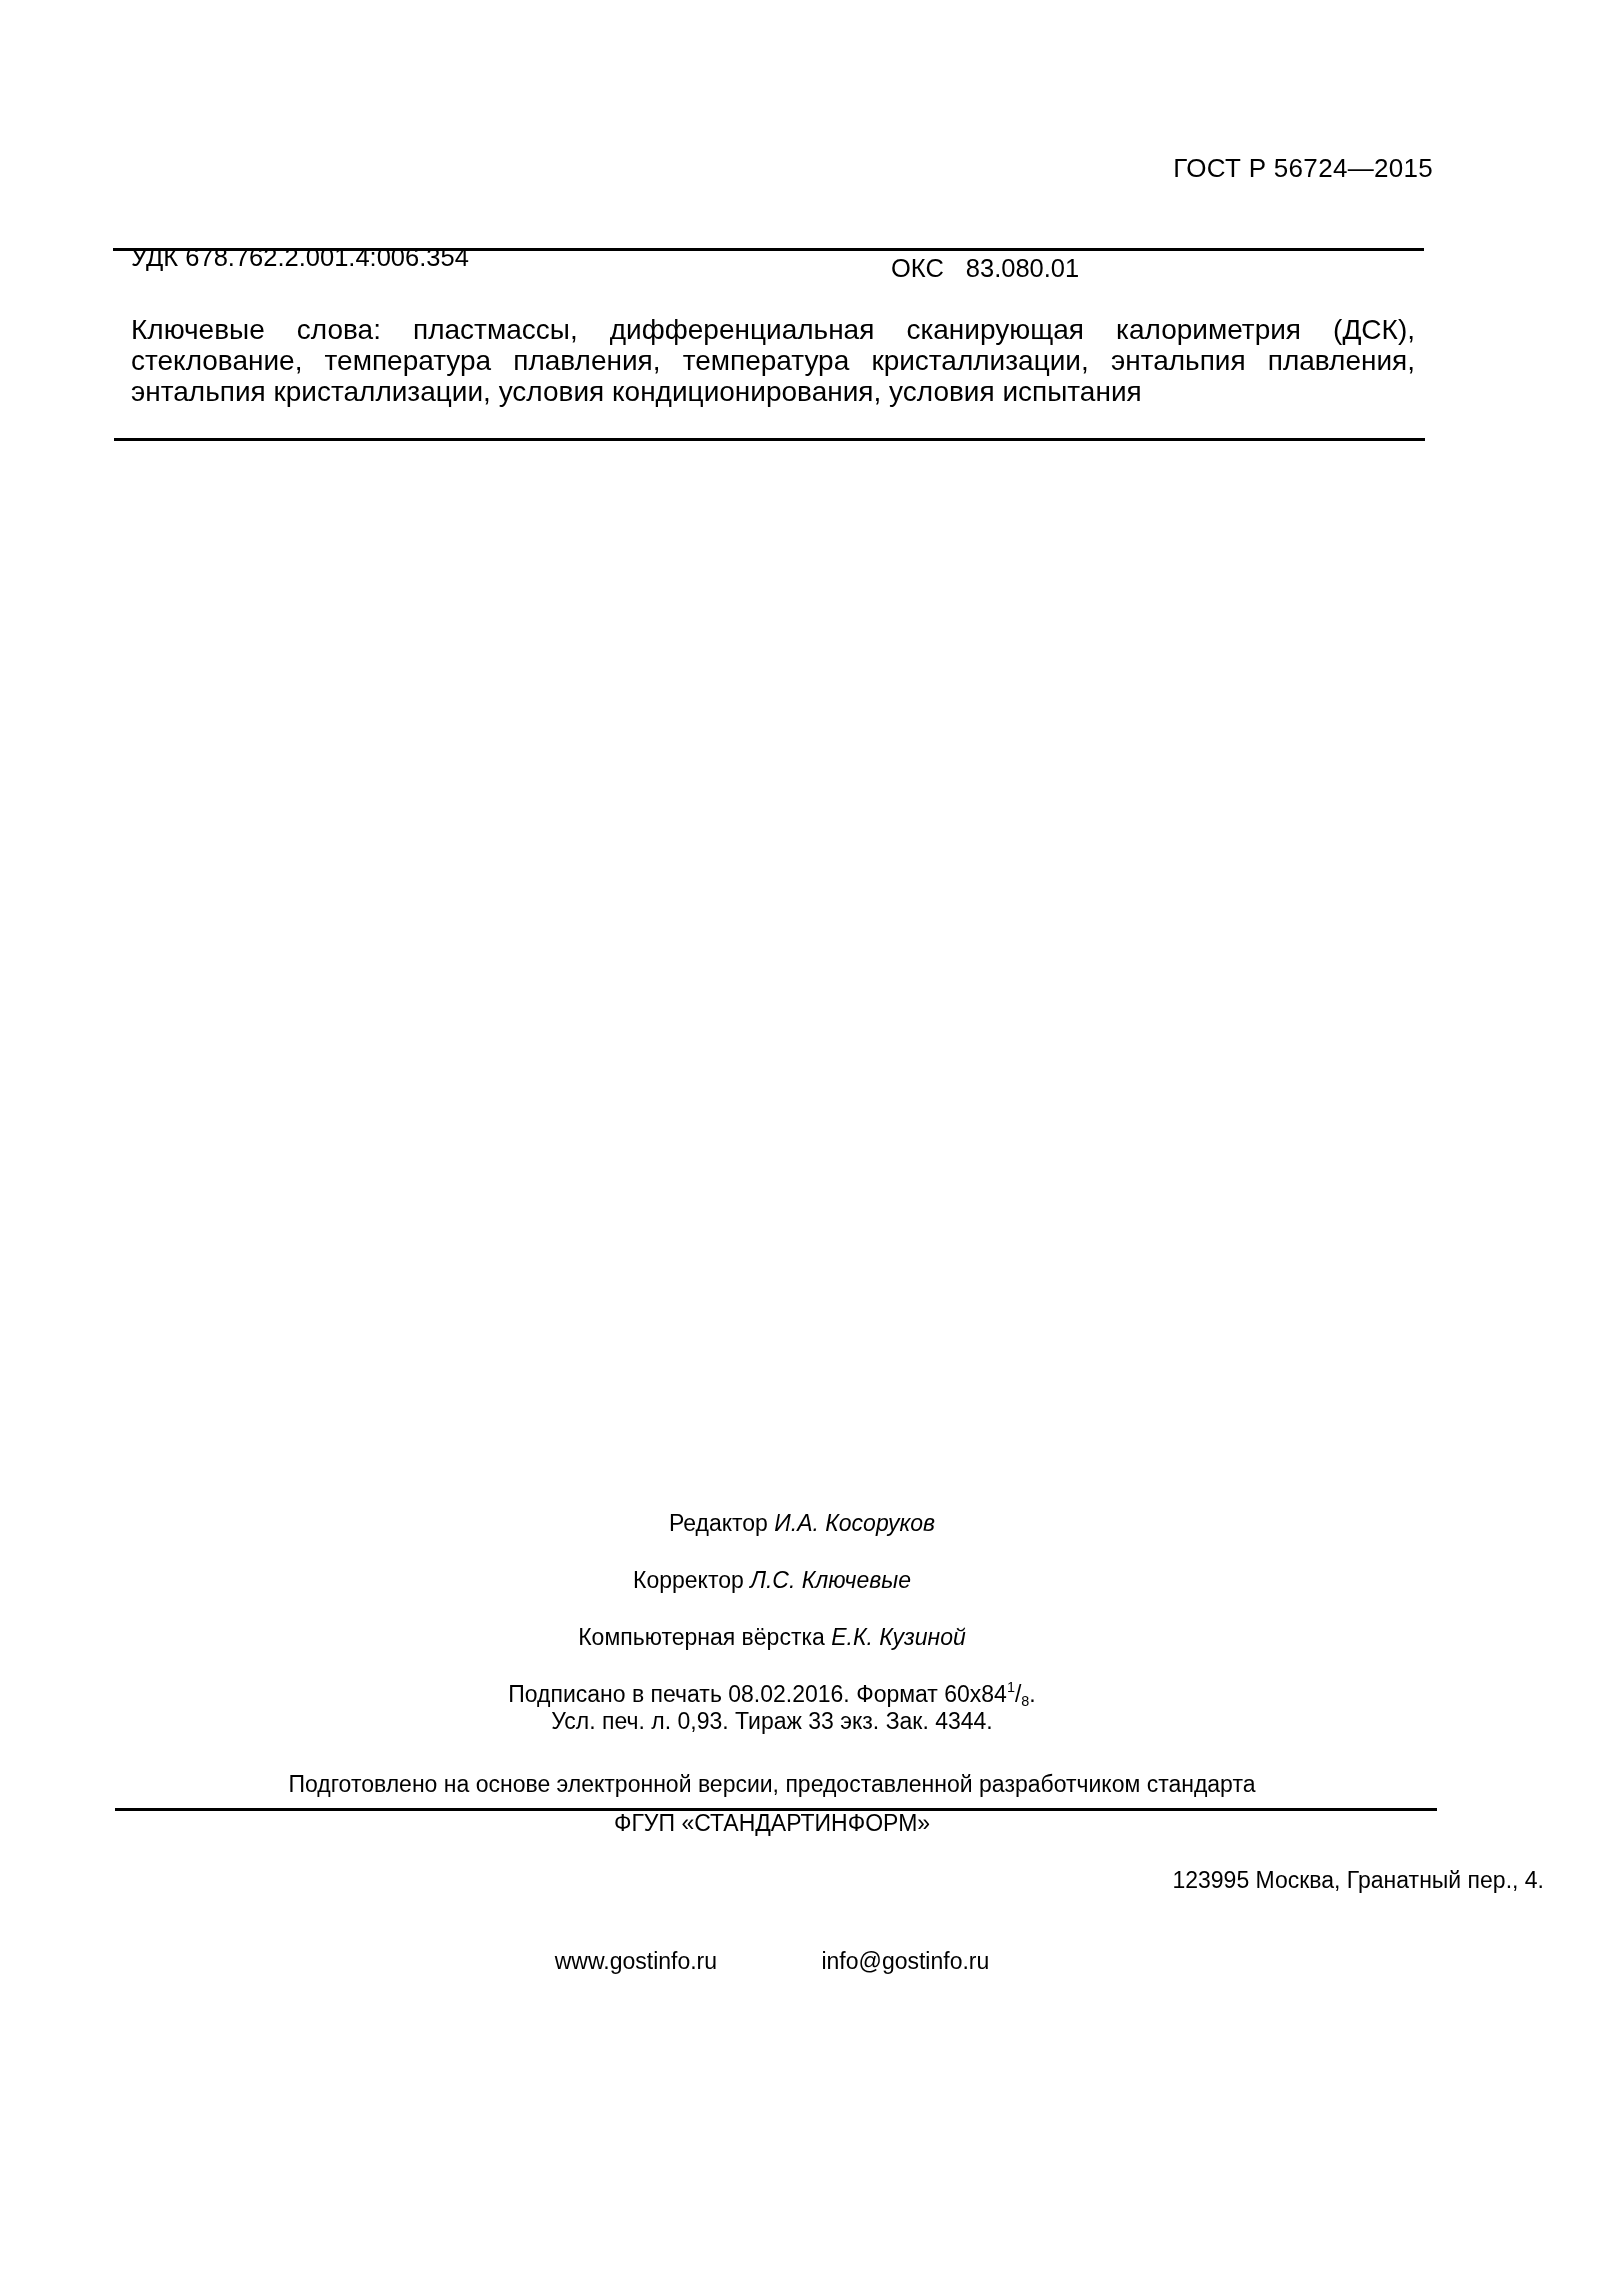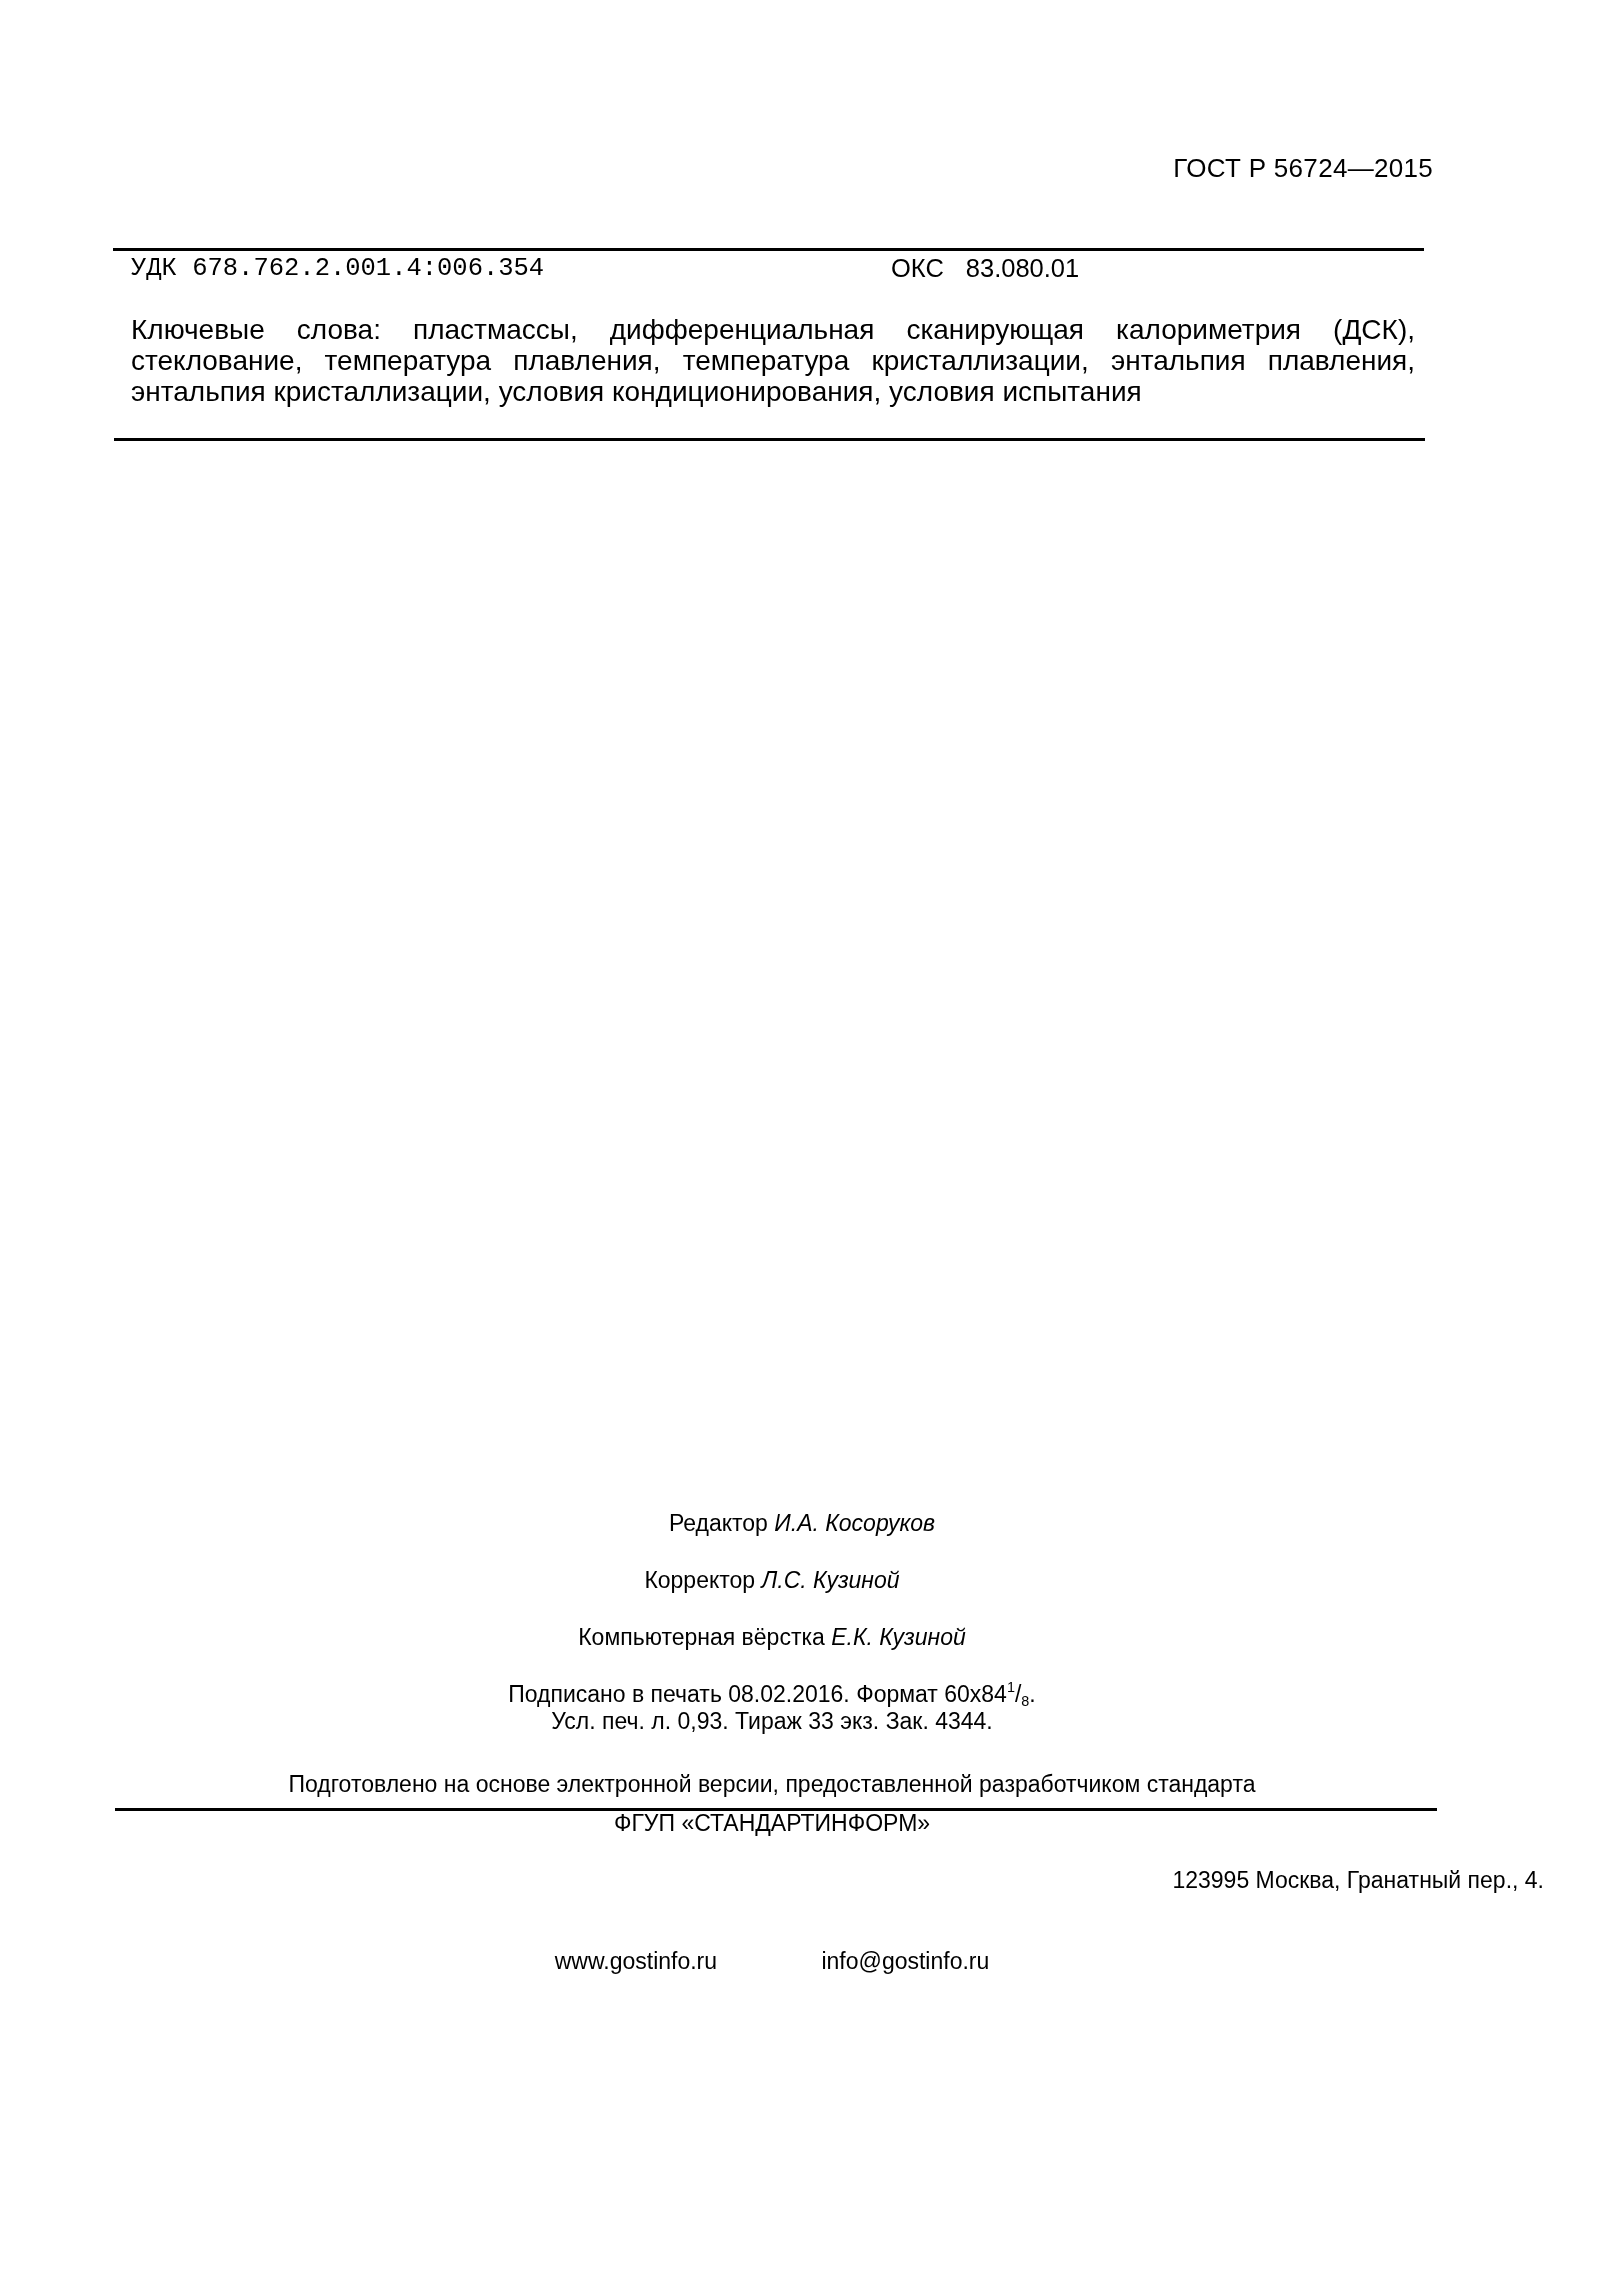--- a/index.html
+++ b/index.html
@@ -29,24 +29,23 @@
     .rule {
       position: absolute;
       height: 2.6px;
       background: #000000;
     }
     .rule-top { left: 113px; width: 1311px; top: 248px; }
     .rule-mid { left: 114px; width: 1311px; top: 438px; }
     .rule-bottom { left: 115px; width: 1322px; top: 1808px; }
     .udk {
       left: 131px;
-      top: 253px;
+      top: 242px;
       font-size: 25.5px;
       line-height: 31px;
-      font-family: Liberation Mono, monospace;
     }
     .oks {
       left: 891px;
       top: 253px;
       font-size: 25.5px;
       line-height: 31px;
       word-spacing: 3.9px;
     }
     .keywords {
       left: 131px;
@@ -103,21 +102,21 @@
 
 <div class="rule rule-mid"></div>
 
 <div class="abs center-block editor">
   <span>Редактор</span>
   <i>И.А. Косоруков</i>
 </div>
 
 <div class="abs center-block corrector">
   <span>Корректор</span>
-  <i>Л.С. Кузиной</i>
+  <i>Л.С. Ключевые</i>
 </div>
 
 <div class="abs center-block layout-credit">
   <span>Компьютерная вёрстка</span>
   <i>Е.К. Кузиной</i>
 </div>
 
 <div class="abs center-block signed"><span>Подписано в печать 08.02.2016. Формат 60x84</span><sup class="fmt-sup">1</sup><span>/</span><sub class="fmt-sub">8</sub><span>.</span></div>
 
 <div class="abs center-block print-info">Усл. печ. л. 0,93. Тираж 33 экз. Зак. 4344.</div>

